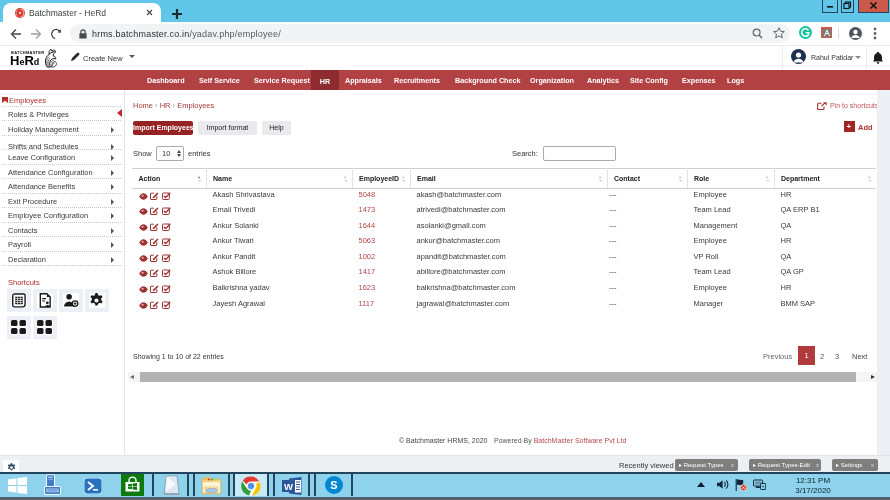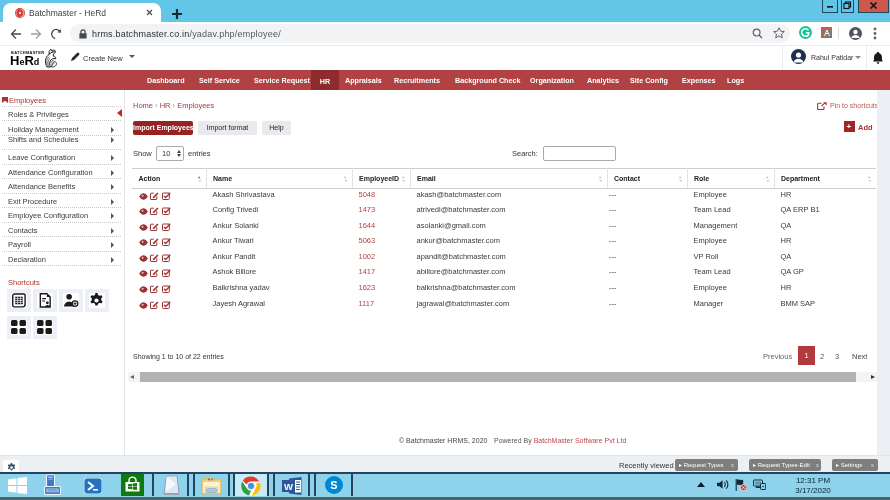--- a/index.html
+++ b/index.html
@@ -177,21 +177,21 @@
 <div id="sidebar">
   <svg style="position:absolute;left:1.5px;top:6.5px;" width="6" height="6" viewBox="0 0 7 7">
       <path d="M0 0 H7 V7 L3.5 4.5 L0 7 Z" fill="#b03030"></path>
     </svg>
   <div class="sitem" style="top:6px; left:9px; color:#b03030;">Employees</div>
   <div class="sdot" style="top:16px;"></div>
   <div class="sitem" style="top:20px;">Roles &amp; Privileges</div>
   <div class="sdot" style="top:30px;"></div>
   <div class="sitem" style="top:34.5px;">Holiday Management<span class="sarr" style="top:2px;"></span></div>
   <div class="sdot" style="top:44.5px;"></div>
-  <div class="sitem" style="top:45px;">Shifts and Schedules<span class="sarr" style="top:2px;"></span></div>
+  <div class="sitem" style="top:52px;">Shifts and Schedules<span class="sarr" style="top:2px;"></span></div>
   <div class="sdot" style="top:59px;"></div>
   <div class="sitem" style="top:63px;">Leave Configuration<span class="sarr" style="top:2px;"></span></div>
   <div class="sdot" style="top:73.5px;"></div>
   <div class="sitem" style="top:77.5px;">Attendance Configuration<span class="sarr" style="top:2px;"></span></div>
   <div class="sdot" style="top:88px;"></div>
   <div class="sitem" style="top:92px;">Attendance Benefits<span class="sarr" style="top:2px;"></span></div>
   <div class="sdot" style="top:102.5px;"></div>
   <div class="sitem" style="top:106.5px;">Exit Procedure<span class="sarr" style="top:2px;"></span></div>
   <div class="sdot" style="top:117px;"></div>
   <div class="sitem" style="top:121px;">Employee Configuration<span class="sarr" style="top:2px;"></span></div>
@@ -338,21 +338,21 @@
             <td><svg class="acti" width="9" height="7" viewBox="0 0 9 7">
                 <path d="M.2 3.5 C1.6 1.1 3 .3 4.5 .3 C6 .3 7.4 1.1 8.8 3.5 C7.4 5.9 6 6.7 4.5 6.7 C3 6.7 1.6 5.9 .2 3.5 Z" fill="#9c3333"></path>
                 <circle cx="3.6" cy="2.7" r="1" fill="#e8c0c0"></circle>
               </svg><svg class="acti" width="9" height="8" viewBox="0 0 9 8">
                 <path d="M6.8 4.2 V7 C6.8 7.3 6.6 7.5 6.3 7.5 H1 C.7 7.5 .5 7.3 .5 7 V1.7 C.5 1.4 .7 1.2 1 1.2 H3.8" fill="none" stroke="#9c3333" stroke-width="1"></path>
                 <path d="M3 4.8 L7.4 .4 L8.5 1.5 L4.1 5.9 L2.7 6.2 Z" fill="#9c3333"></path>
               </svg><svg class="acti" width="9" height="8" viewBox="0 0 9 8">
                 <rect x="0.5" y="1" width="6.8" height="6.5" rx="0.8" fill="none" stroke="#9c3333" stroke-width="1"></rect>
                 <path d="M2 3.9 L3.7 5.6 L8.2 .7" fill="none" stroke="#9c3333" stroke-width="1.4"></path>
               </svg></td>
-            <td>Config Trivedi</td>
+            <td>Email Trivedi</td>
             <td class="red">1473</td>
             <td>atrivedi@batchmaster.com</td>
             <td class="ct">---</td>
             <td>Team Lead</td>
             <td>QA ERP B1</td>
           </tr>
       <tr>
             <td><svg class="acti" width="9" height="7" viewBox="0 0 9 7">
                 <path d="M.2 3.5 C1.6 1.1 3 .3 4.5 .3 C6 .3 7.4 1.1 8.8 3.5 C7.4 5.9 6 6.7 4.5 6.7 C3 6.7 1.6 5.9 .2 3.5 Z" fill="#9c3333"></path>
                 <circle cx="3.6" cy="2.7" r="1" fill="#e8c0c0"></circle>

